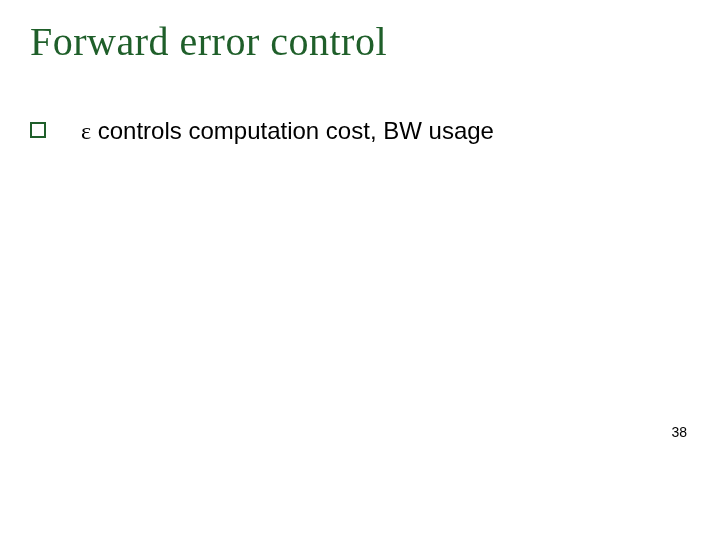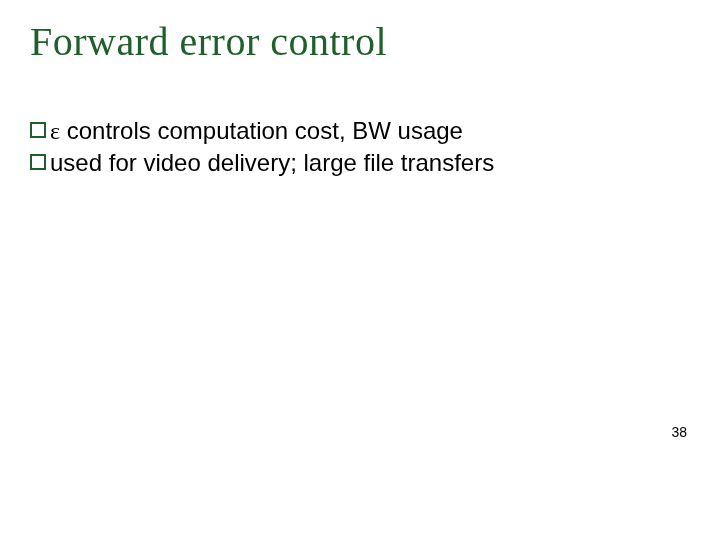--- a/index.html
+++ b/index.html
@@ -31,20 +31,21 @@
   .bullets {
     position: absolute;
     top: 116px;
     left: 30px;
     right: 40px;
   }
   .bullet-row {
     display: flex;
     align-items: flex-start;
     margin-bottom: 2px;
+    gap: 31px;
   }
   .sq {
     width: 16px;
     height: 16px;
     border: 2px solid #1f5f2a;
     box-sizing: border-box;
     margin-top: 6px;
     margin-right: 4px;
     flex: 0 0 auto;
   }
@@ -75,24 +76,18 @@
 
   <div class="bullets">
 
     <div class="bullet-row">
       <div class="sq"></div>
       <div class="bt">
         <span class="eps">ε</span><span> controls computation cost, BW usage</span>
       </div>
     </div>
 
-    <div class="bullet-row">
-      <div class="sq"></div>
-      <div class="bt">
-        <span>used for video delivery; large file transfers</span>
-      </div>
-    </div>
 
   </div>
 
   <div class="pagenum">38</div>
 
 </div>
 
 </body></html>

